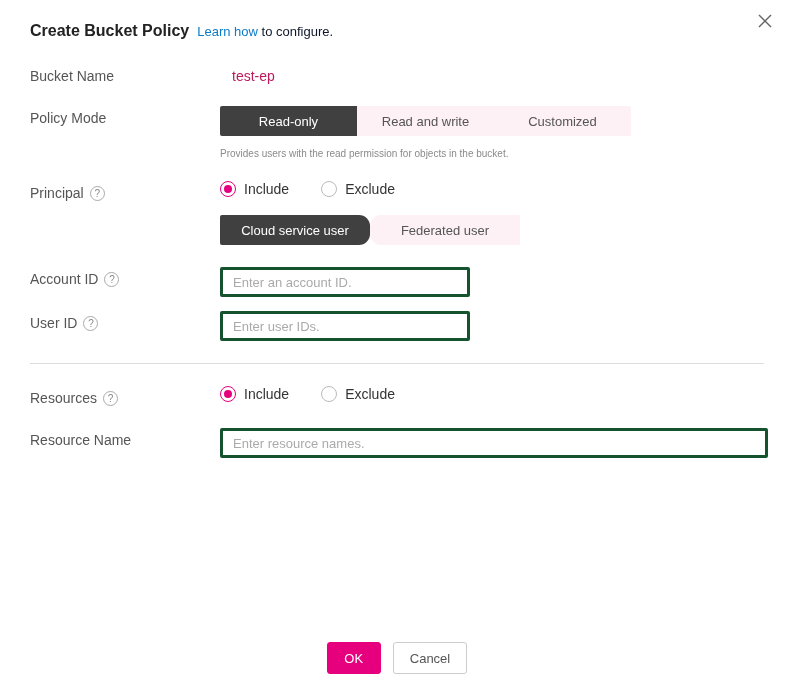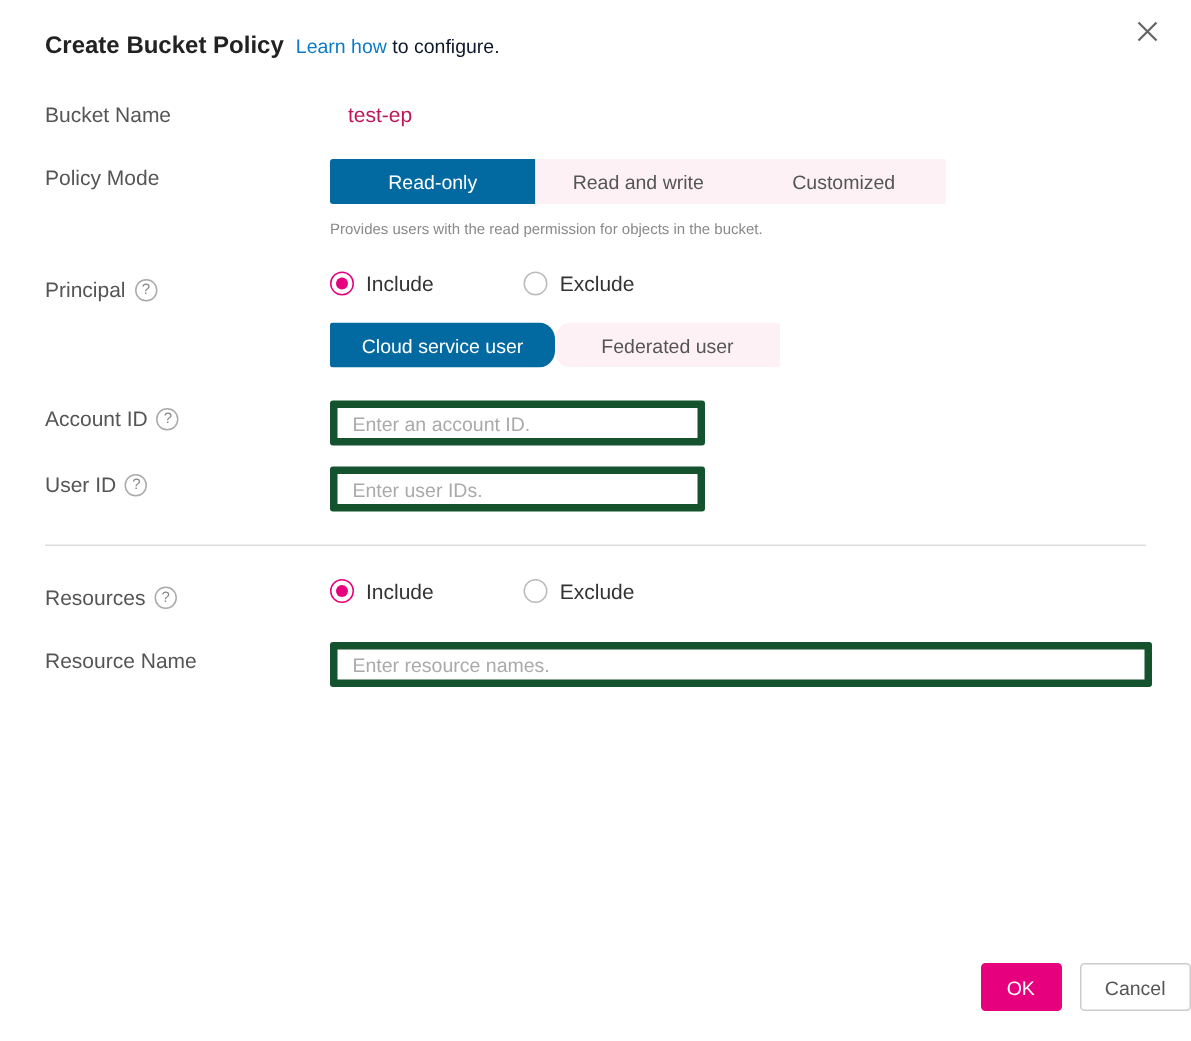--- a/index.html
+++ b/index.html
@@ -33,28 +33,28 @@
     .value-text { color: #be185d; padding-top:4px;margin-left:12px; }
 
     .seg-group { display: flex; }
     .seg-btn {
       height: 30px; line-height: 30px; text-align: center;
       font-size: 13px; cursor: pointer;
       border: 1px solid transparent;
     }
     .seg-3 .seg-btn { width: 137px; }
     .seg-2 .seg-btn { width: 150px; border-radius: 11px; }
-    .seg-btn.active { background: #0369a1; color: #fff; }
+    .seg-btn.active { background: #404040; color: #fff; }
     .seg-btn.inactive { background: #fdf1f6; color: #555; }
     .seg-btn:first-child { border-top-left-radius: 2px; border-bottom-left-radius: 2px; }
     .seg-btn:last-child  { border-top-right-radius: 2px; border-bottom-right-radius: 2px; }
 
     .helper { color: #8a8a8a; font-size: 10px; margin-top: 12px; }
 
-    .radio-row { display: flex; gap: 60px; align-items: flex-end; margin-bottom: 18px; }
+    .radio-row { display: flex; gap: 32px; align-items: flex-end; margin-bottom: 18px; }
     .radio-row.no-mb { margin-bottom: 0; }
     .radio-item { display: flex; align-items: center; gap: 8px; cursor: pointer; }
     .radio-circle {
       width: 16px; height: 16px; border-radius: 50%;
       border: 1px solid #bbb; position: relative; background:#fff;
     }
     .radio-item.selected .radio-circle { border-color: #e6007e; }
     .radio-item.selected .radio-circle::after {
       content:""; position:absolute; top:3px; left:3px;
       width:8px; height:8px; border-radius:50%; background:#e6007e;
@@ -64,34 +64,34 @@
     .help-icon {
       width: 15px; height: 15px; border-radius: 50%;
       border: 1px solid #aaa; display:inline-flex;
       align-items:center; justify-content:center;
       font-size: 10px; color:#888; cursor: pointer;
     }
 
     .text-input {
       width: 250px; height: 30px;
       padding: 0 10px;
-      border: 5px solid #14532d; border-radius: 2px;
+      border: 3px solid #14532d; border-radius: 2px;
       font-size: 13px; color:#333;
     }
     .text-input.wide { width: 548px; }
     .text-input::placeholder { color: #aaa; }
 
     hr.divider {
       border: none; border-top: 1px solid #ddd;
       margin: 0 0 22px 0;
     }
 
     .footer {
       position: absolute; left:0; right:0; bottom: 20px;
-      display:flex; justify-content:flex-end; gap: 12px;
+      display:flex; justify-content:center; gap: 12px;
     }
     .btn {
       min-width: 54px; height: 32px; padding: 0 16px;
       border-radius: 3px; font-size: 13px; cursor: pointer;
       display:inline-flex; align-items:center; justify-content:center;
     }
     .btn-primary { background:#e6007e; color:#fff; border:1px solid #e6007e; }
     .btn-secondary { background:#fff; color:#555; border:1px solid #ccc; }
   </style>
 </head>

